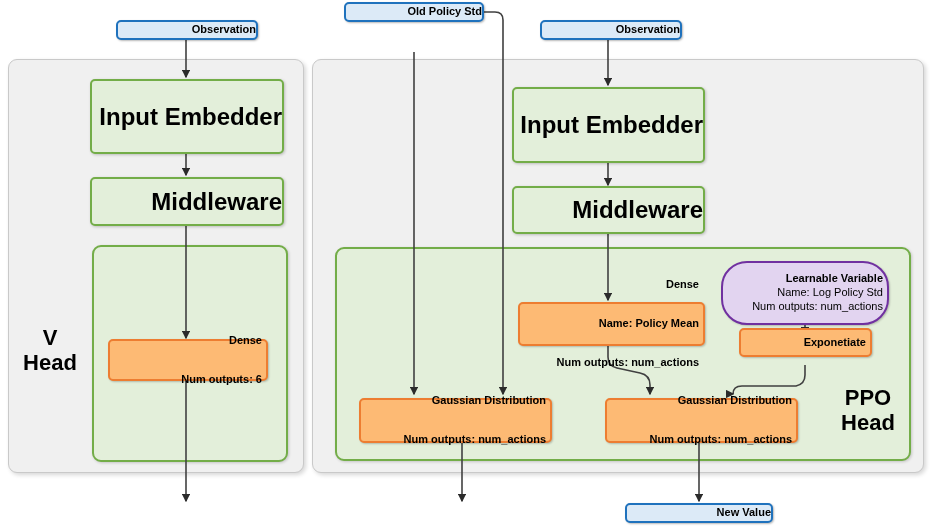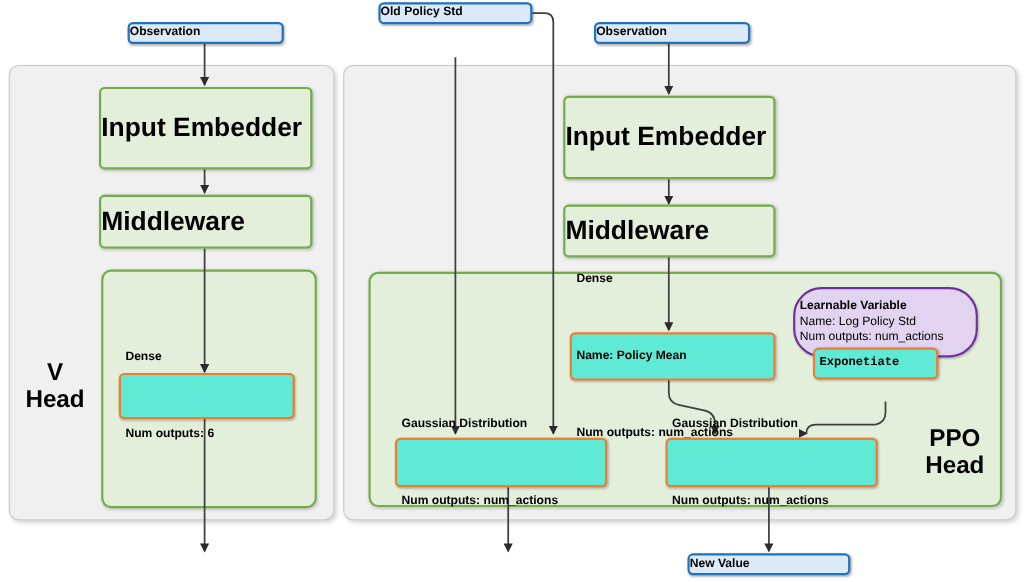--- a/index.html
+++ b/index.html
@@ -15,21 +15,21 @@
     width: 931px;
     height: 529px;
     background: #ffffff;
     overflow: hidden;
   }
   .node {
     position: absolute;
     box-sizing: border-box;
     display: flex;
     flex-direction: column;
-    align-items: flex-start;
+    align-items: flex-end;
     justify-content: center;
     text-align: center;
     line-height: 1.25;
     color: #000000;
   }
 
   
   .io {
     background: #dceaf7;
     border: 2px solid #1f72bd;
@@ -59,27 +59,26 @@
   
   .green-container {
     background: #e3efda;
     border: 2px solid #73ad48;
     border-radius: 9px;
     box-shadow: 1px 1px 3px rgba(0,0,0,0.18);
   }
 
   
   .orange-box {
-    background: #5eead4;
+    background: #fdba74;
     border: 2px solid #ed7d31;
     border-radius: 5px;
     font-size: 11px;
     box-shadow: 1px 1px 2px rgba(0,0,0,0.22);
     padding: 2px 4px;
-    gap: 31px;
   }
   .orange-box .title { font-weight: bold; }
   .orange-box .sub { font-weight: bold; margin-top: 25px; }
 
   
   .purple-box {
     background: #e2d4f0;
     border: 2px solid #7030a0;
     border-radius: 6px;
     font-size: 11px;
@@ -203,21 +202,21 @@
     <span class="sub">Name: Policy Mean</span>
     <span class="sub">Num outputs: num_actions</span>
   </div>
 
   <div class="node purple-box" style="left:721px; top:261px; width:168px; height:64px;border-radius:26px;">
     <span class="title">Learnable Variable</span>
     <span class="sub">Name: Log Policy Std</span>
     <span class="sub">Num outputs: num_actions</span>
   </div>
 
-  <div class="node orange-box" style="left:739px; top:316px; width:114px; height:29px;font-family:Liberation Mono, monospace;">
+  <div class="node orange-box" style="left:739px; top:328px; width:133px; height:29px;">
     <span class="title">Exponetiate</span>
   </div>
 
   <div class="node orange-box" style="left:359px; top:398px; width:193px; height:45px;">
     <span class="title">Gaussian Distribution</span>
     <span class="sub">Num outputs: num_actions</span>
   </div>
 
   <div class="node orange-box" style="left:605px; top:398px; width:193px; height:45px;">
     <span class="title">Gaussian Distribution</span>

